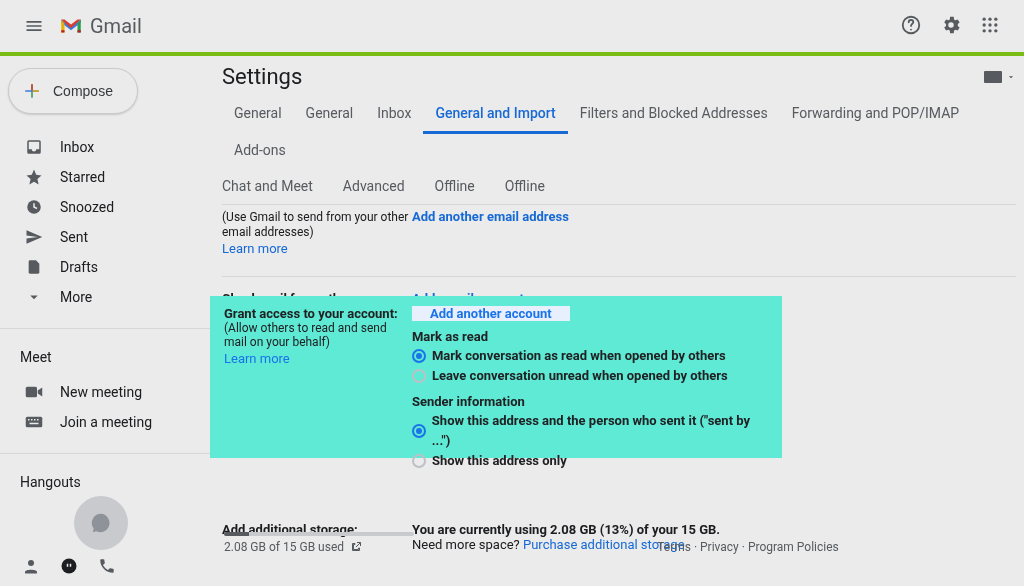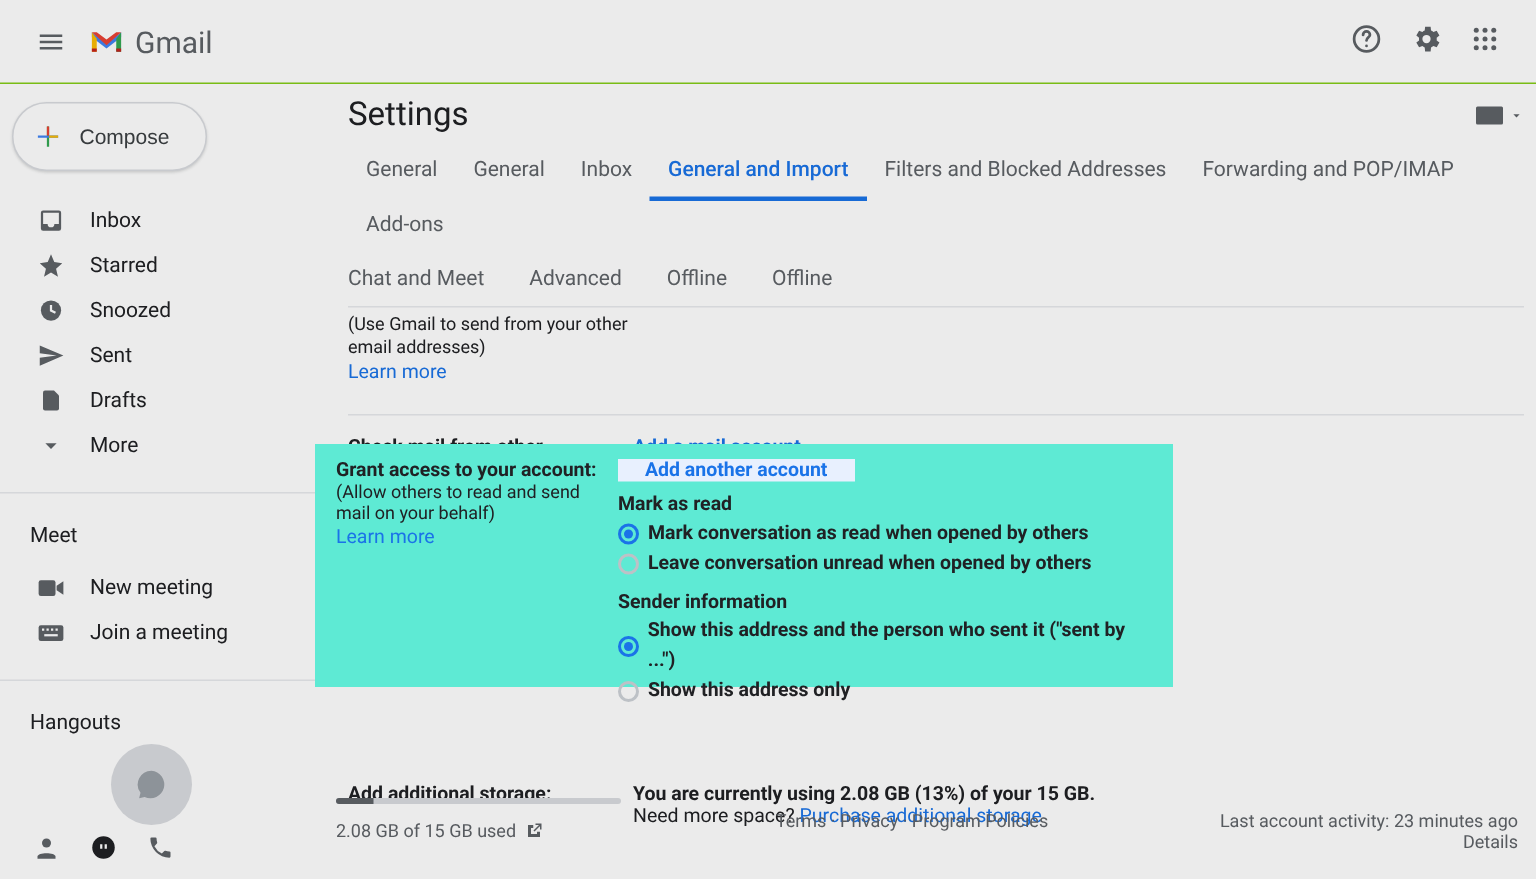--- a/index.html
+++ b/index.html
@@ -41,21 +41,21 @@
     padding: 10px 14px;
     background: #5eead4;
   }
 
   
   .header {
     display: flex;
     align-items: center;
     height: 56px;
     padding: 0 12px;
-    border-bottom: 1px solid #84cc16;
+    border-bottom: 4px solid #84cc16;
   }
   .hamburger { width: 44px; display:flex; justify-content:center; }
   .gmail-logo { display:flex; align-items:center; gap:6px; font-size:20px; color:#5f6368; margin-left:2px; }
   .gmail-m { width:26px; height:20px; }
   .search-bar {
     margin-left: 34px;
     flex: 0 0 610px;
     height: 42px;
     background: #f1f3f4;
     border-radius: 8px;
@@ -87,21 +87,20 @@
     height: 30px; padding-left: 24px;
     color:#202124; font-size:14px;
   }
   .section-label { padding: 10px 0 6px 20px; font-size:14px; color:#202124; }
   .icon-box { width:20px; display:flex; justify-content:center; color:#5f6368;}
 
   
   .main {
     position:absolute; left:222px; top:56px; right:8px; bottom:0;
     overflow:hidden;
-    margin-left:10px;
   }
   .settings-title { font-size:22px; color:#202124; padding: 8px 0 8px 0; display:flex; align-items:center;}
   .settings-title .title-right { margin-left:auto; display:flex; align-items:center; gap:4px; color:#5f6368; font-size:12px;}
   .keyboard-indicator { width:18px; height:12px; background:#5f6368; display:inline-block; border-radius:1px;}
   .tabs { display:flex; flex-wrap:wrap; gap: 0; padding-bottom:2px; }
   .tabs .tab {
     padding: 8px 12px 10px 12px;
     color:#5f6368; font-size:14px;
     white-space: nowrap;
   }
@@ -332,20 +331,23 @@
     <div class="tab">Offline</div>
     <div class="tab">Offline</div>
   </div>
 
   <div class="settings-body">
     <div class="setting-row">
       <div class="setting-left">
         <span class="sub">(Use Gmail to send from your other email addresses)</span>
         <a class="learn">Learn more</a>
       </div>
+      <div class="setting-right">
+        <a class="link">Add another email address</a>
+      </div>
     </div>
     <hr class="section-rule">
     <div class="setting-row">
       <div class="setting-left">
         <span>Check mail from other accounts:</span>
         <a class="learn">Learn more</a>
       </div>
       <div class="setting-right">
         <a class="link">Add a mail account</a>
       </div>
@@ -378,24 +380,20 @@
     <div class="footer-left">
       <span>2.08 GB of 15 GB used</span>
       <svg class="open-new" viewBox="0 0 24 24" fill="none" stroke="#5f6368" stroke-width="2">
           <path d="M14 3h7v7M21 3l-9 9M5 5h5v2H7v10h10v-3h2v5H5z"></path>
         </svg>
     </div>
     <div class="footer-center">
       <a>Terms</a> ·
       <a>Privacy</a> ·
       <a>Program Policies</a>
-    </div>
-    <div class="footer-right">
-      <div>Last account activity: 23 minutes ago</div>
-      <a>Details</a>
     </div>
   </div>
 </div>
 
 <div class="dim-overlay"></div>
 <div class="highlight-hole"></div>
 <div class="highlight-content">
   <div class="setting-row" style="padding:0">
     <div class="setting-left">
       <span>Grant access to your account:</span>

